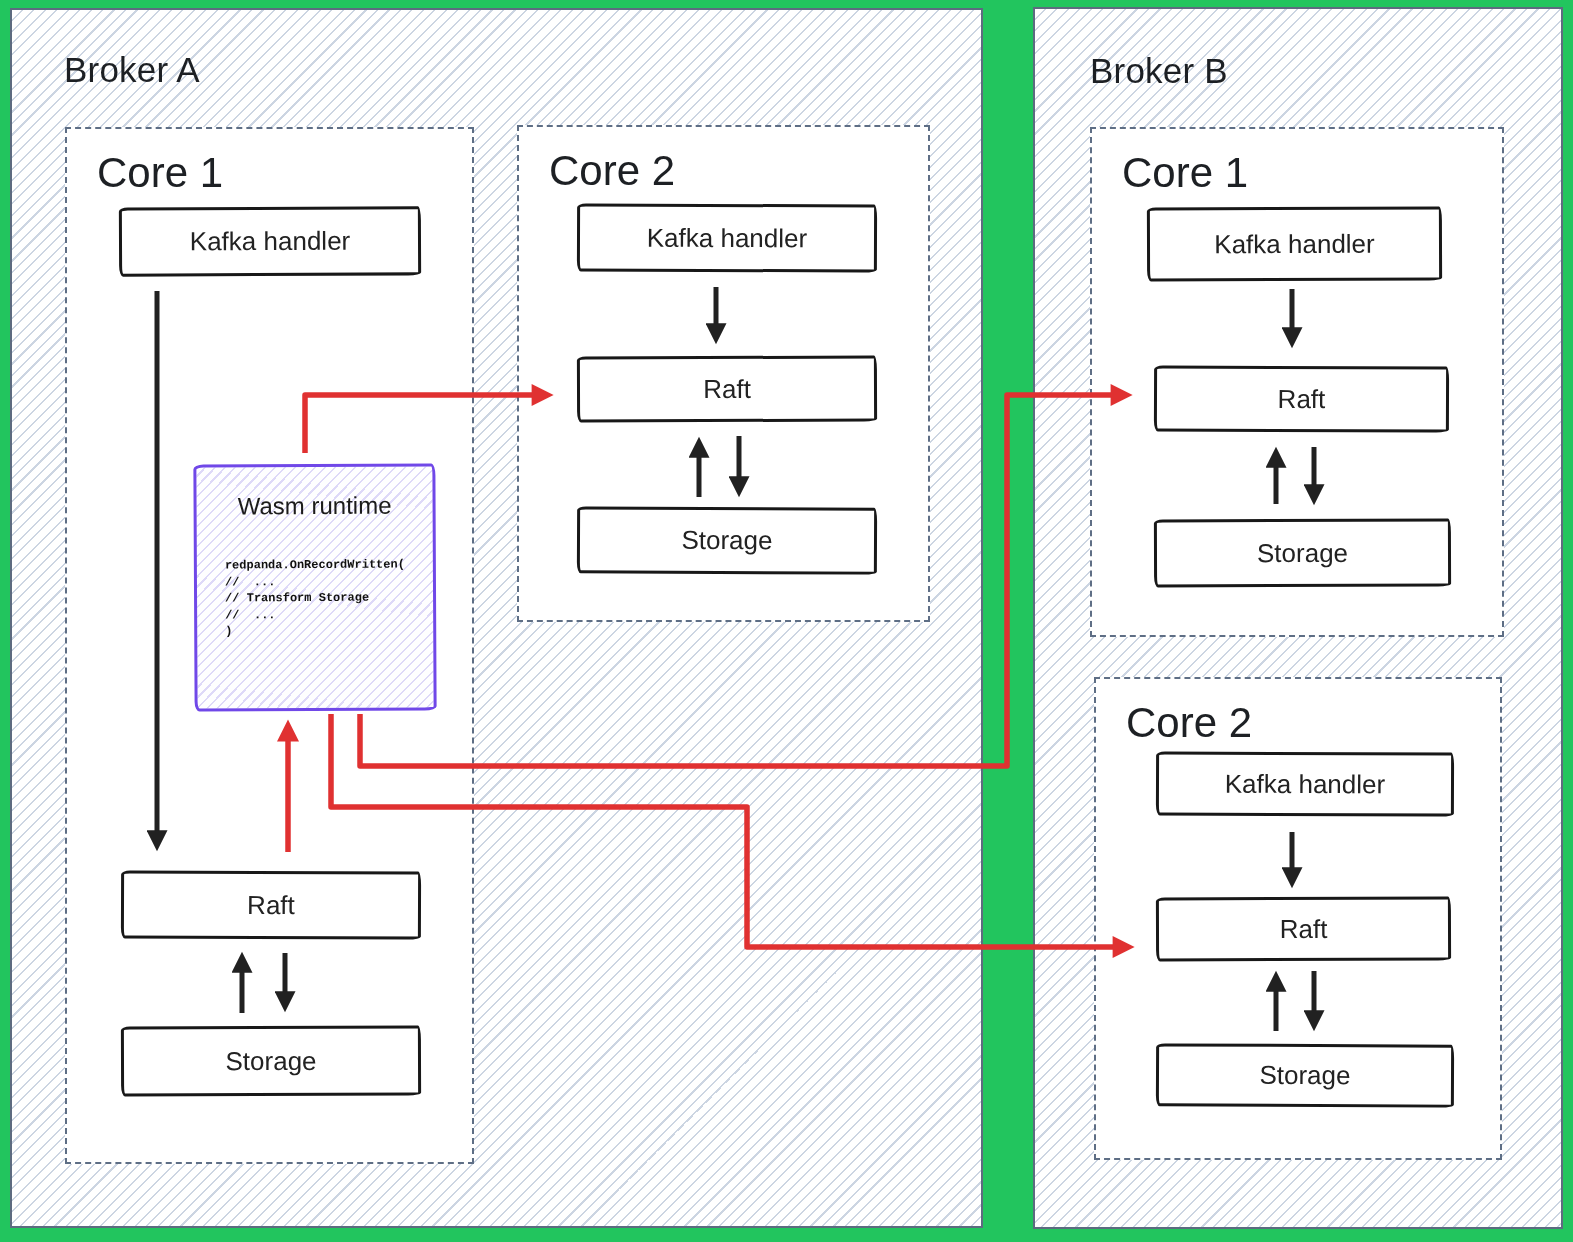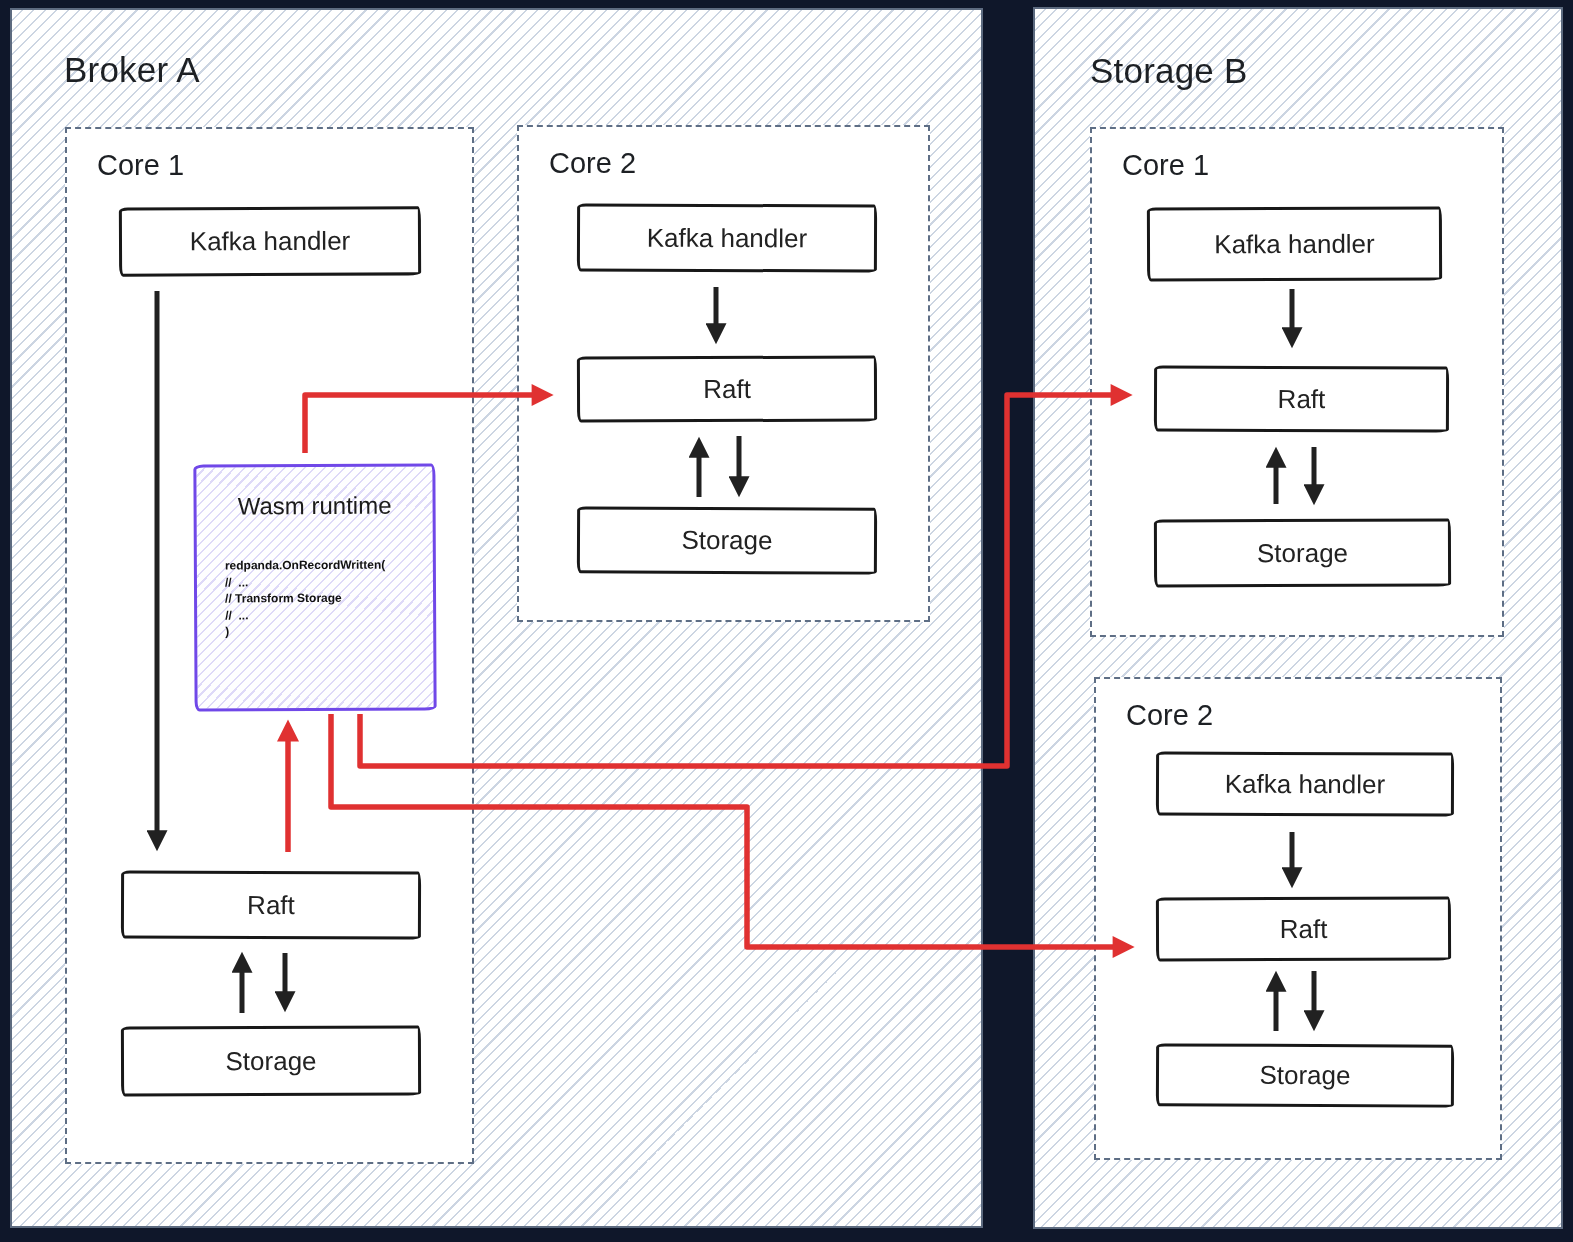--- a/index.html
+++ b/index.html
@@ -5,21 +5,21 @@
   * { margin: 0; padding: 0; box-sizing: border-box; }
   html, body { background: #ffffff; }
   body {
     font-family: "Liberation Sans", "DejaVu Sans", sans-serif;
     color: #1d1f23;
   }
   .canvas {
     position: relative;
     width: 1573px;
     height: 1242px;
-    background: #0f172a;
+    background: #22c55e;
     overflow: hidden;
   }
 
   
   .broker {
     position: absolute;
     border: 2px solid #5d6b80;
     background:
       repeating-linear-gradient(135deg,
         rgba(255,255,255,0) 0px, rgba(255,255,255,0) 6.6px,
@@ -46,21 +46,21 @@
     background: #ffffff;
   }
   .core-a1 { left: 53px;  top: 117px; width: 409px; height: 1037px; }
   .core-a2 { left: 505px; top: 115px; width: 413px; height: 497px; }
   .core-b1 { left: 55px;  top: 118px; width: 414px; height: 510px; }
   .core-b2 { left: 59px;  top: 668px; width: 408px; height: 483px; }
 
   .core-title {
     position: absolute;
     left: 30px; top: 20px;
-    font-size: 29px;
+    font-size: 42px;
     color: #1d2024;
     white-space: nowrap;
   }
 
   
   .node {
     position: absolute;
     background: #ffffff;
     border: 3px solid #181818;
     border-radius: 9px 3px 13px 4px / 4px 14px 3px 11px;
@@ -105,21 +105,21 @@
   .wasm-title {
     position: absolute;
     left: 0; right: 0; top: 25px;
     text-align: center;
     font-size: 24px;
     color: #1b1b1b;
   }
   .wasm-code {
     position: absolute;
     left: 28px; top: 90px;
-    font-family: Liberation Sans, sans-serif;
+    font-family: Liberation Mono, monospace;
     font-size: 12px;
     font-weight: 700;
     line-height: 16.5px;
     color: #111;
   }
   .wasm-code div { white-space: pre; }
 
   
   svg.overlay {
     position: absolute;
@@ -159,21 +159,21 @@
 
     <div class="core core-a2">
       <div class="core-title">Core 2</div>
       <div class="node n-a2-kafka">Kafka handler</div>
       <div class="node n-a2-raft">Raft</div>
       <div class="node n-a2-storage">Storage</div>
     </div>
   </div>
 
   <div class="broker broker-b">
-    <div class="broker-title">Storage B</div>
+    <div class="broker-title">Broker B</div>
 
     <div class="core core-b1">
       <div class="core-title">Core 1</div>
       <div class="node n-b1-kafka">Kafka handler</div>
       <div class="node n-b1-raft">Raft</div>
       <div class="node n-b1-storage">Storage</div>
     </div>
 
     <div class="core core-b2">
       <div class="core-title">Core 2</div>

